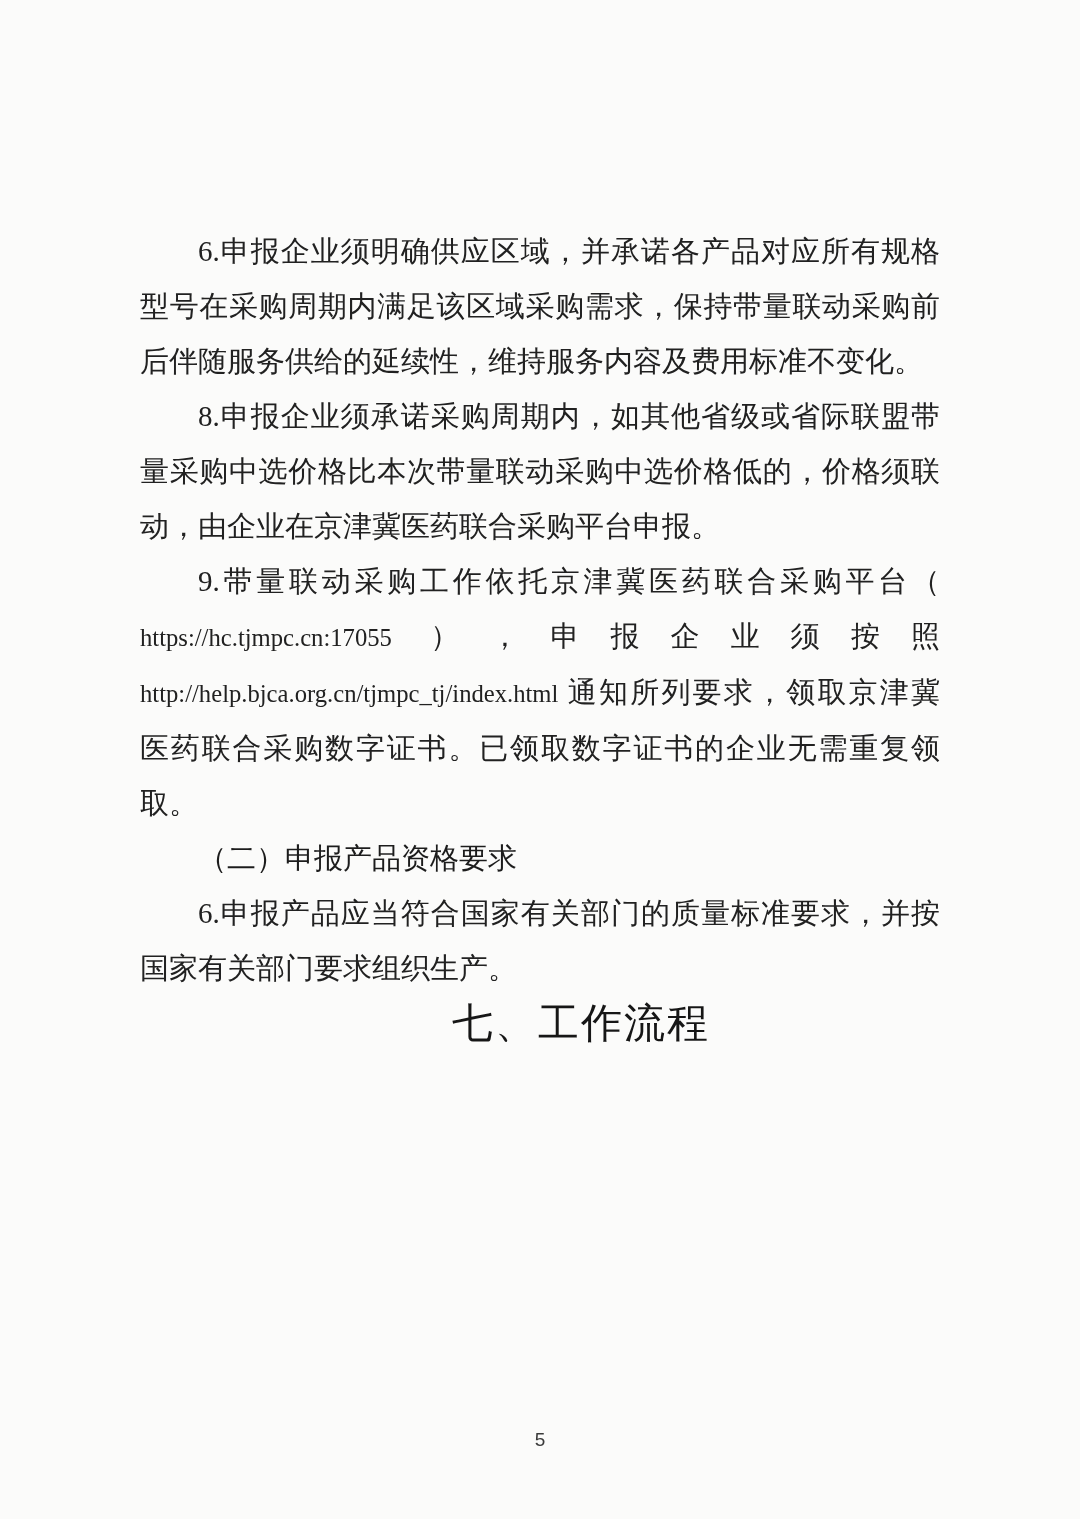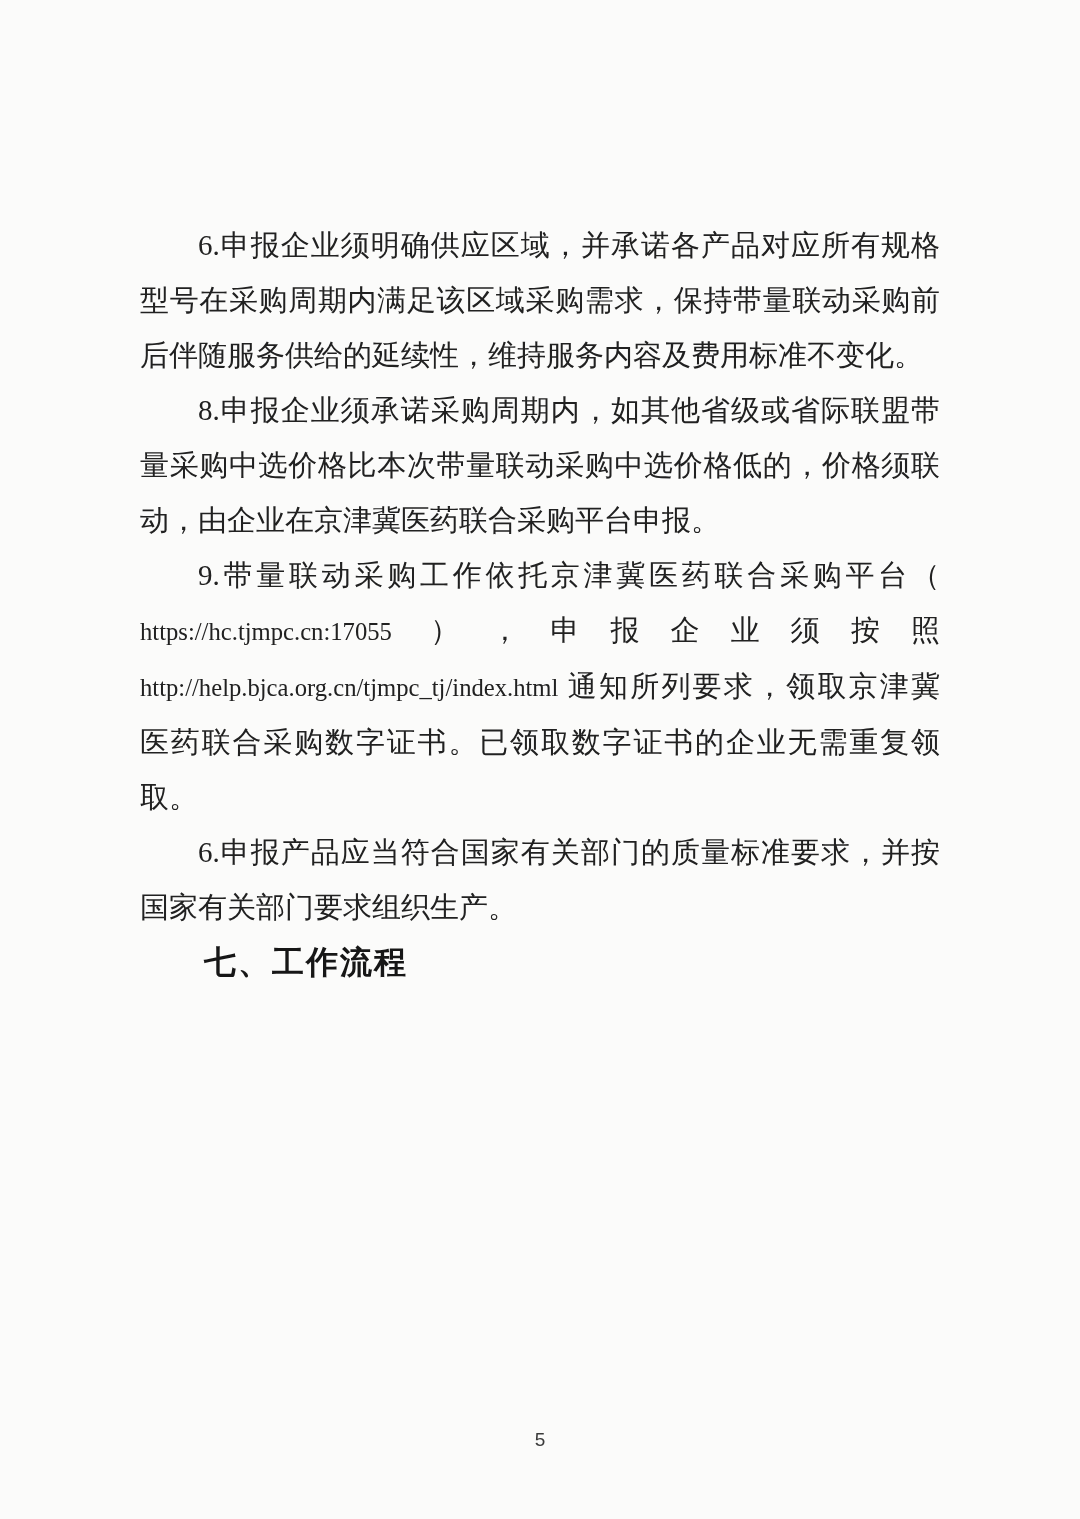--- a/index.html
+++ b/index.html
@@ -12,21 +12,21 @@
     font-family: "Liberation Serif", "DejaVu Serif", serif;
   }
   .page {
     position: absolute;
     inset: 0;
     background: #fbfbfa;
   }
   .content {
     position: absolute;
     left: 140px;
-    top: 218px;
+    top: 224px;
     width: 800px;
     color: #212121;
   }
   p.para {
     margin: 0;
     font-size: 29px;
     line-height: 55px;
     text-align: justify;
     text-indent: 2em;
     line-break: strict;
@@ -39,26 +39,27 @@
     text-indent: 2em;
     color: #1c1c1c;
   }
   .url {
     font-size: 0.85em;
     white-space: nowrap;
   }
   h2.heading {
     margin: 0;
     font-family: "Liberation Sans", "DejaVu Sans", sans-serif;
-    font-weight: 700;
-    font-size: 32px;
+    font-weight: 400;
+    font-size: 41px;
     line-height: 55px;
     text-indent: 2em;
     color: #161616;
     letter-spacing: 2px;
+    text-align: center;
   }
   .page-number {
     position: absolute;
     left: 0;
     right: 0;
     top: 1428px;
     text-align: center;
     font-size: 19px;
     line-height: 24px;
     color: #3a3a3a;
@@ -71,20 +72,21 @@
 <div class="page">
   <div class="content">
 
     <p class="para">6.申报企业须明确供应区域，并承诺各产品对应所有规格型号在采购周期内满足该区域采购需求，保持带量联动采购前后伴随服务供给的延续性，维持服务内容及费用标准不变化。</p>
 
 
     <p class="para">8.申报企业须承诺采购周期内，如其他省级或省际联盟带量采购中选价格比本次带量联动采购中选价格低的，价格须联动，由企业在京津冀医药联合采购平台申报。</p>
 
     <p class="para"><span>9.带量联动采购工作依托京津冀医药联合采购平台（ </span><span class="url">https://hc.tjmpc.cn:17055</span><span> ），申报企业须按照 </span><span class="url">http://help.bjca.org.cn/tjmpc_tj/index.html</span><span> 通知所列要求，领取京津冀医药联合采购数字证书。已领取数字证书的企业无需重复领取。</span></p>
 
+    <p class="subheading">（二）申报产品资格要求</p>
 
 
     <p class="para">6.申报产品应当符合国家有关部门的质量标准要求，并按国家有关部门要求组织生产。</p>
 
     <h2 class="heading">七、工作流程</h2>
 
   </div>
 
   <div class="page-number">5</div>
 </div>

